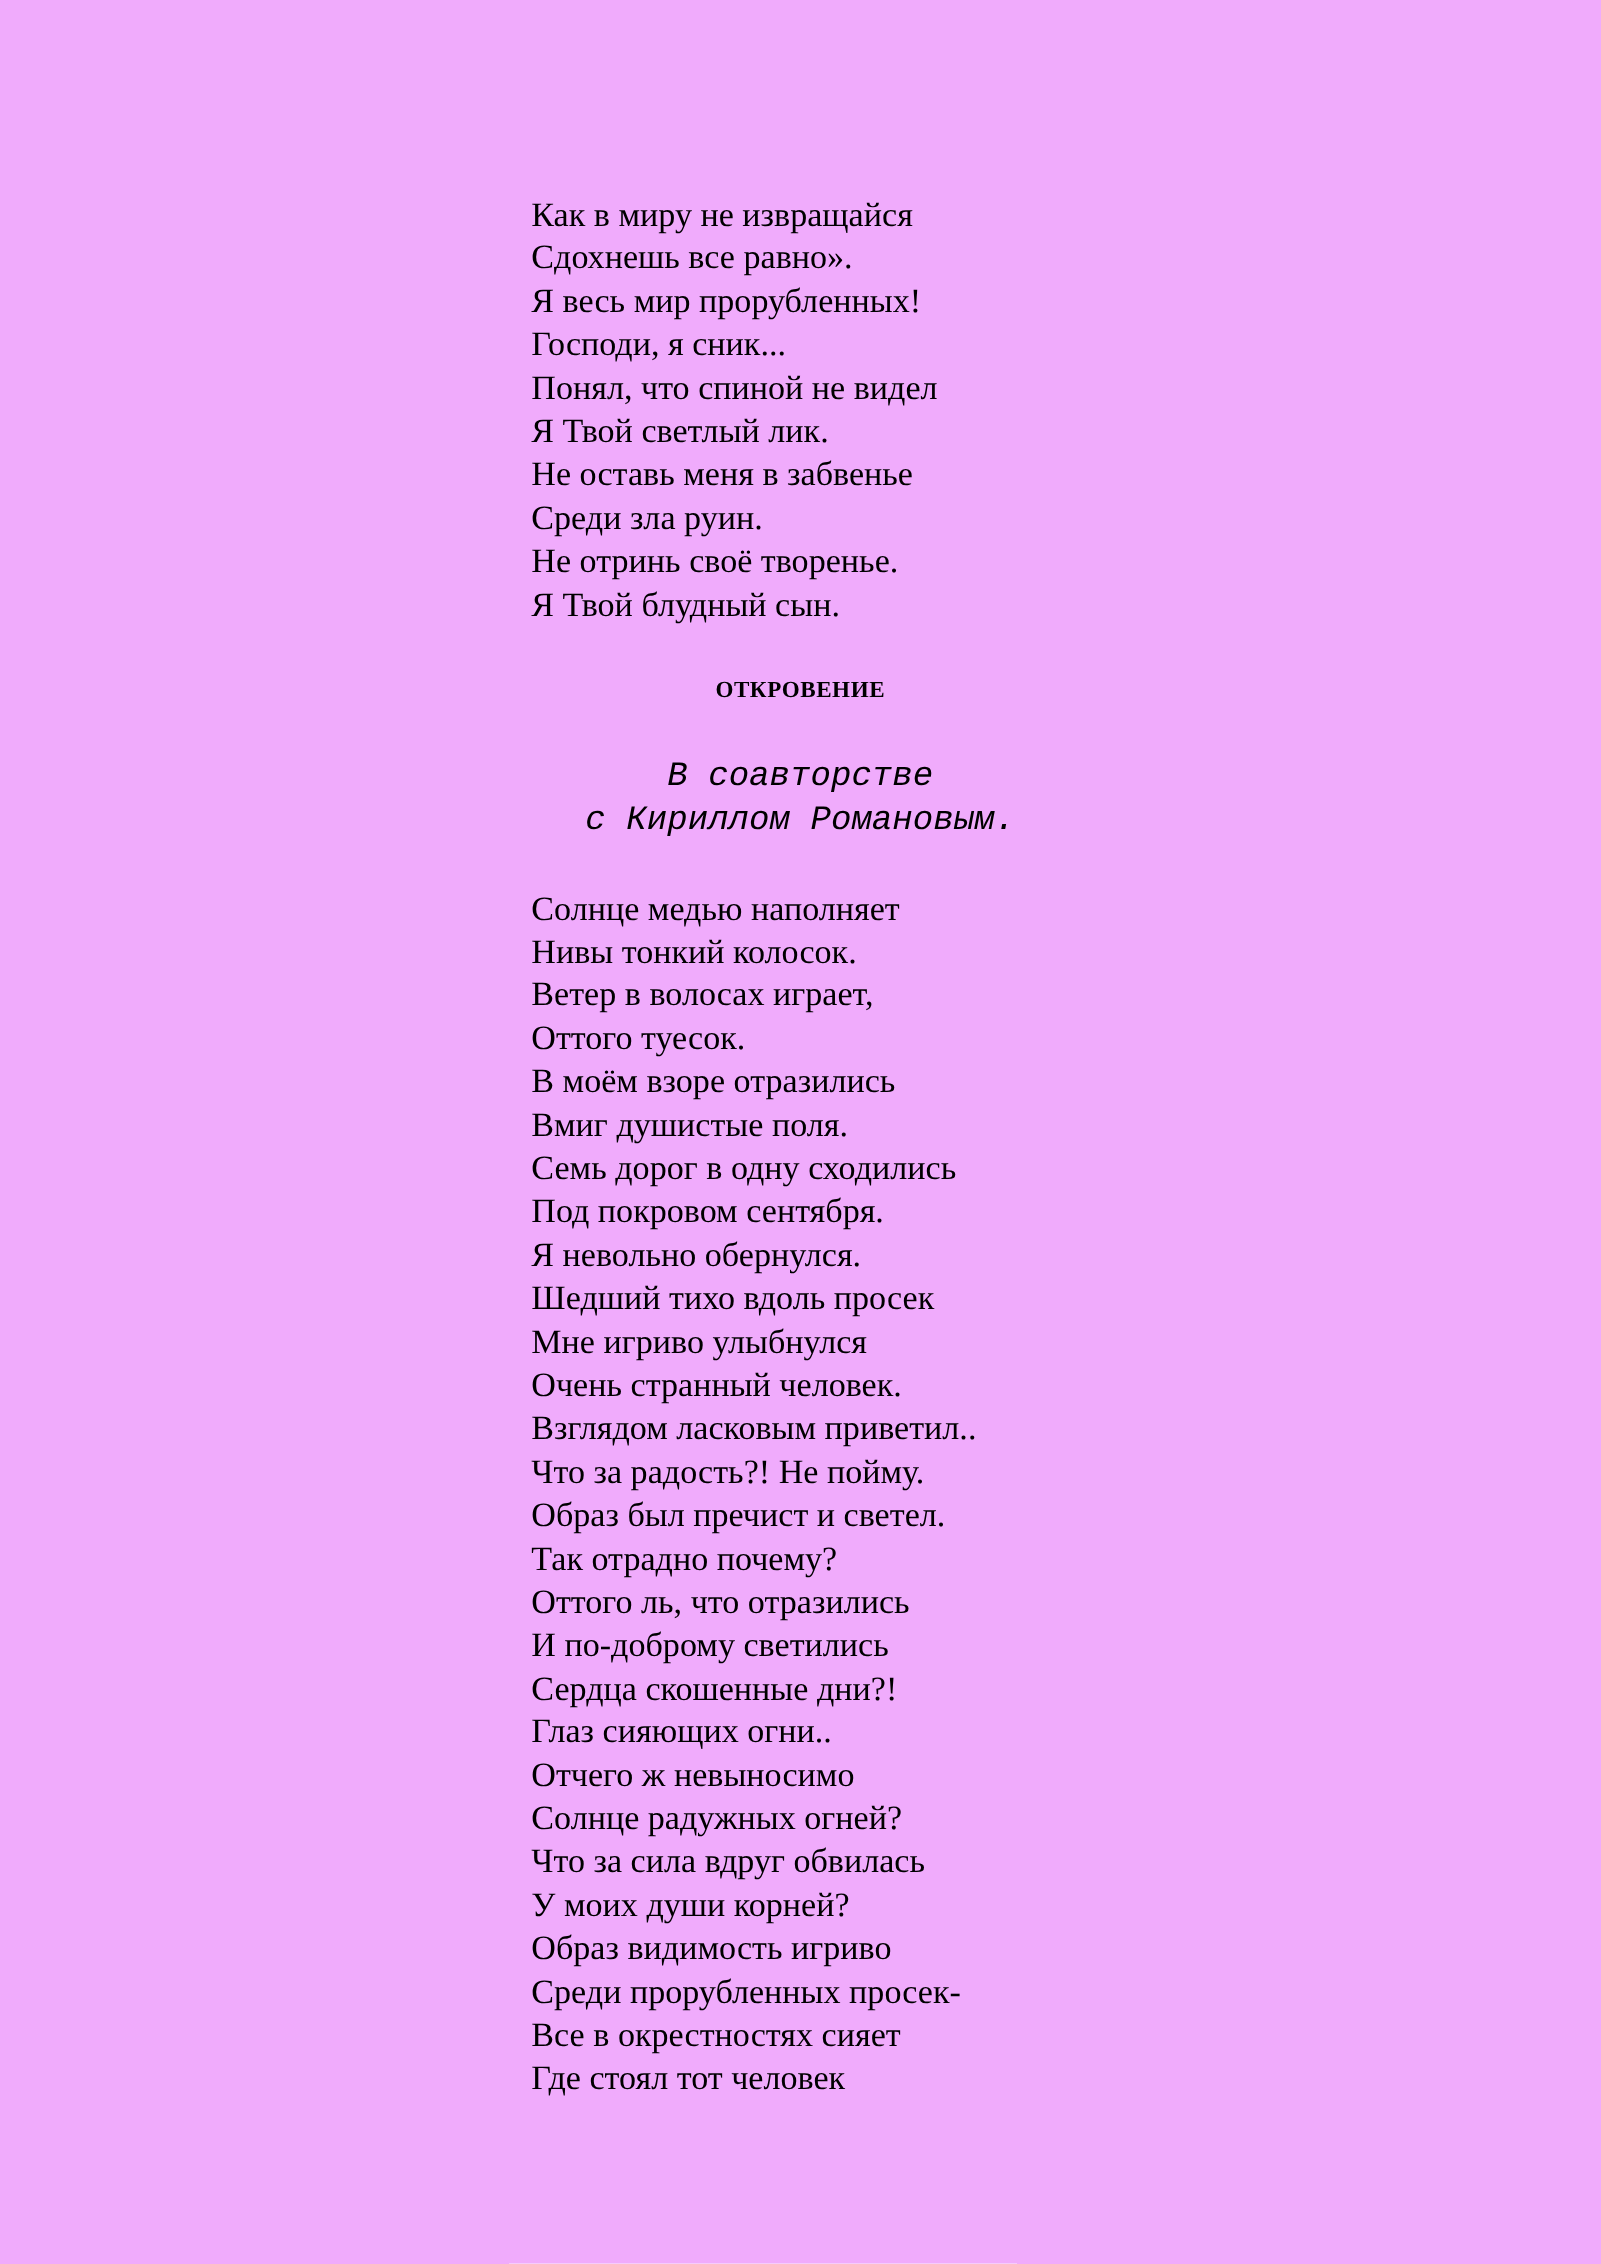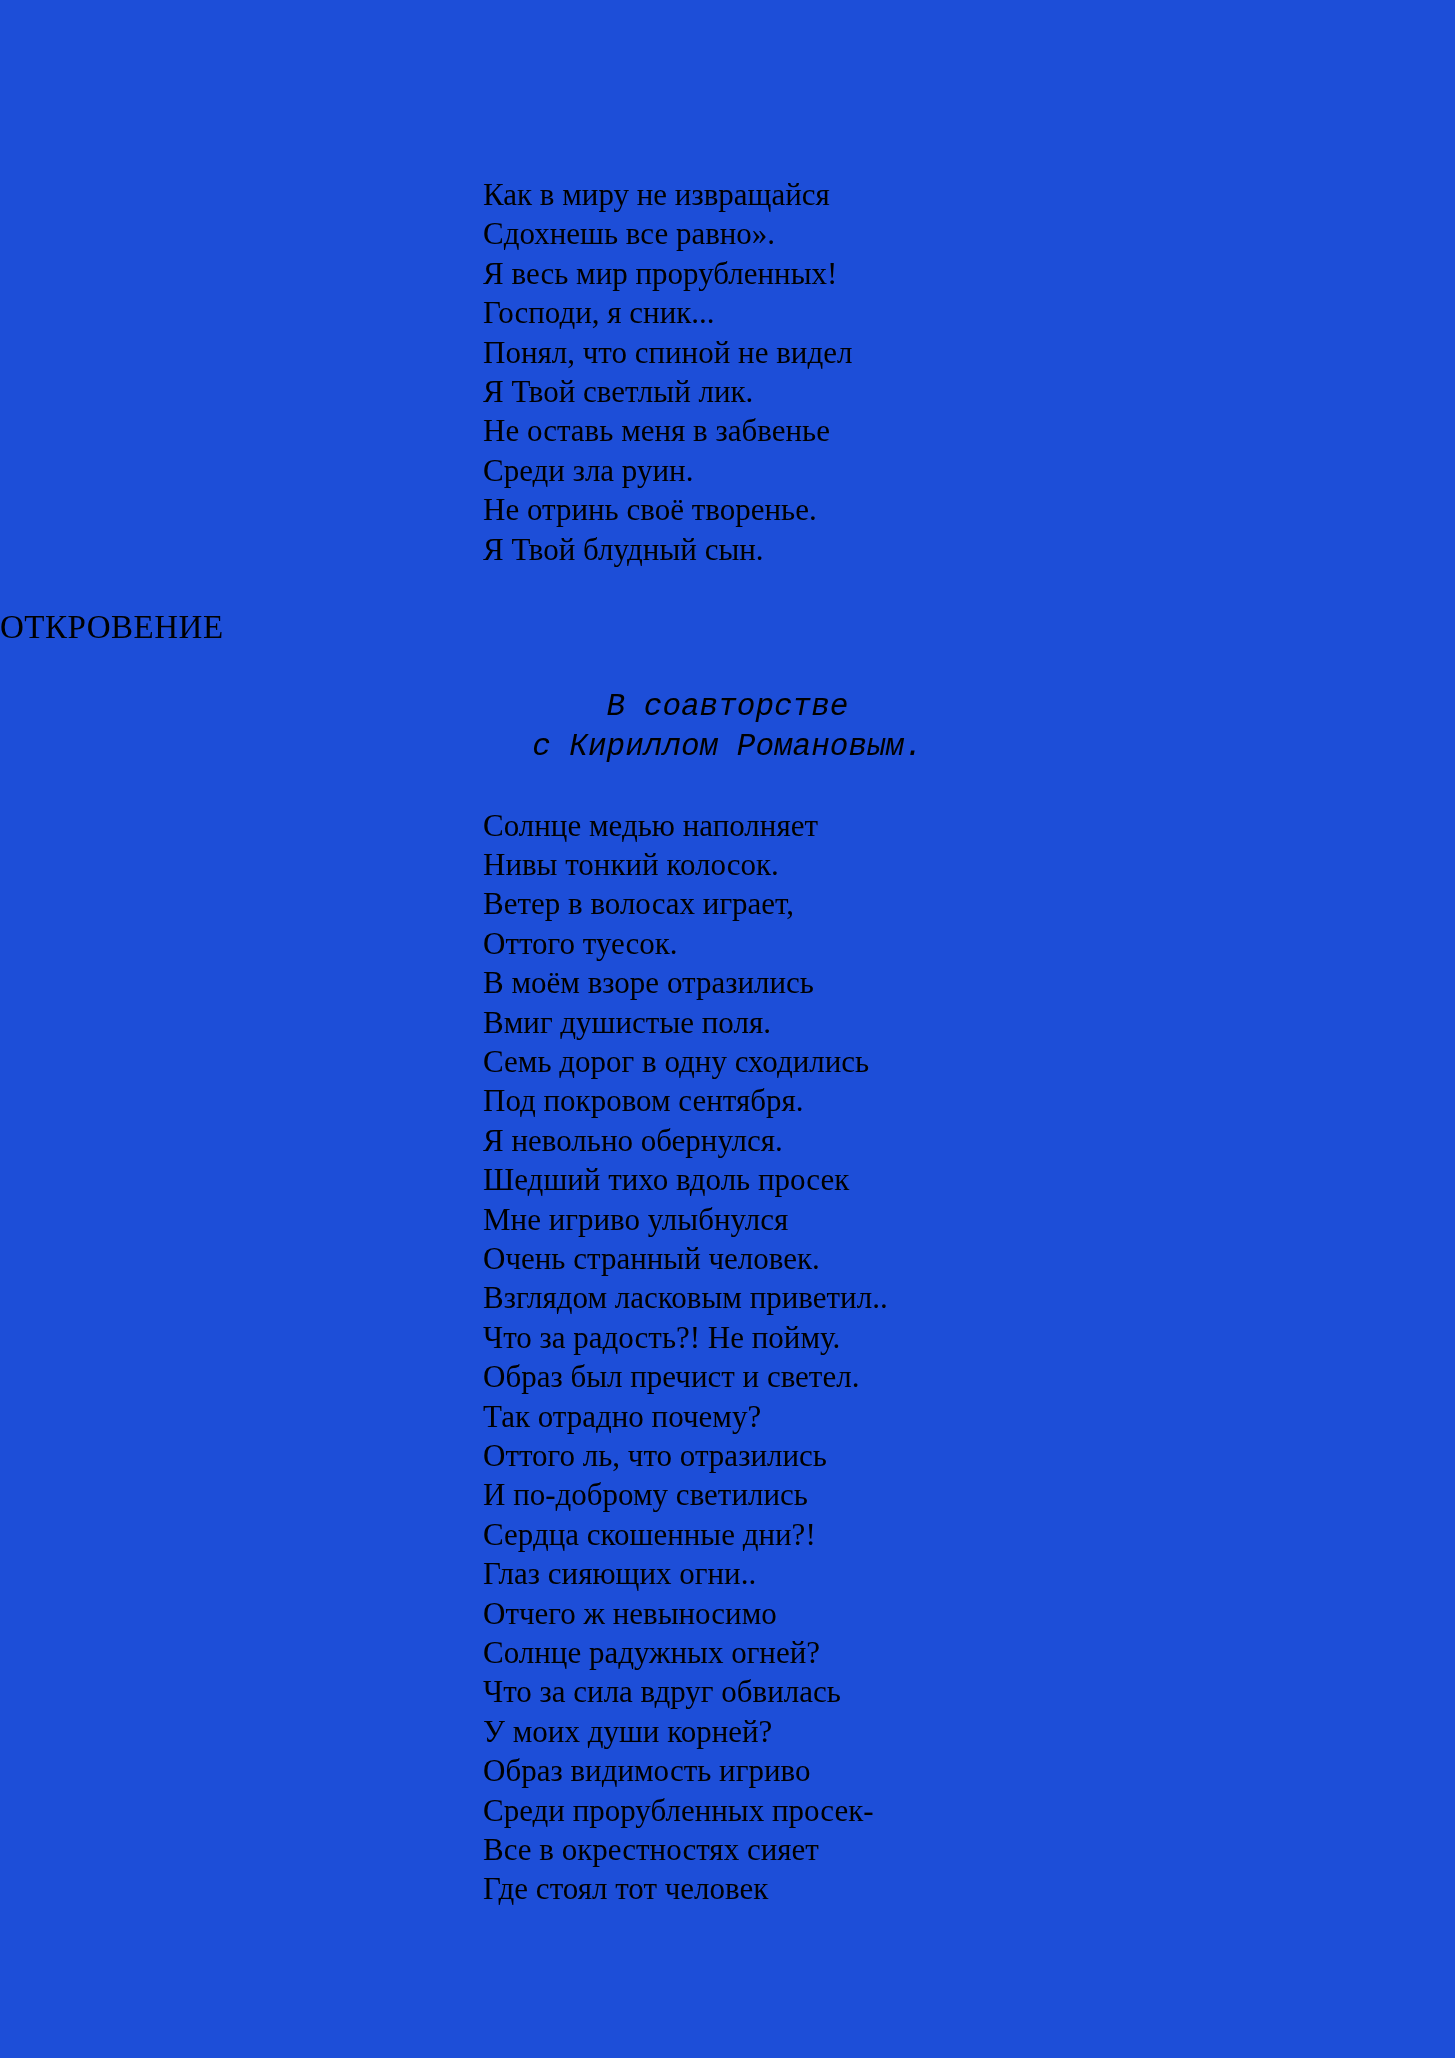--- a/index.html
+++ b/index.html
@@ -18,34 +18,35 @@
     width: 100%;
     font-family: "Liberation Serif", serif;
     font-size: 31px;
     line-height: 39.42px;
     color: #000000;
   }
   .line { height: 39.42px; white-space: nowrap; }
   .poem { padding-left: 483px; }
   .blank { height: 39.42px; }
   .title {
-    font-weight: normal;
-    font-size: 33px;
+    text-align: center;
+    font-weight: bold;
+    font-size: 21px;
     letter-spacing: 0.5px;
   }
   .subtitle {
     text-align: center;
     font-style: italic;
     font-family: Liberation Mono, monospace;
   }
 </style>
 </head>
 <body>
 
-<div class="page" style="background: #1d4ed8;">
+<div class="page" style="background: #f0abfc;">
   <div class="text-layer" style="color: rgb(0, 0, 0);">
 
     <p class="line poem">Как в миру не извращайся</p>
     <p class="line poem">Сдохнешь все равно».</p>
     <p class="line poem">Я весь мир прорубленных!</p>
     <p class="line poem">Господи, я сник...</p>
     <p class="line poem">Понял, что спиной не видел</p>
     <p class="line poem">Я Твой светлый лик.</p>
     <p class="line poem">Не оставь меня в забвенье</p>
     <p class="line poem">Среди зла руин.</p>

